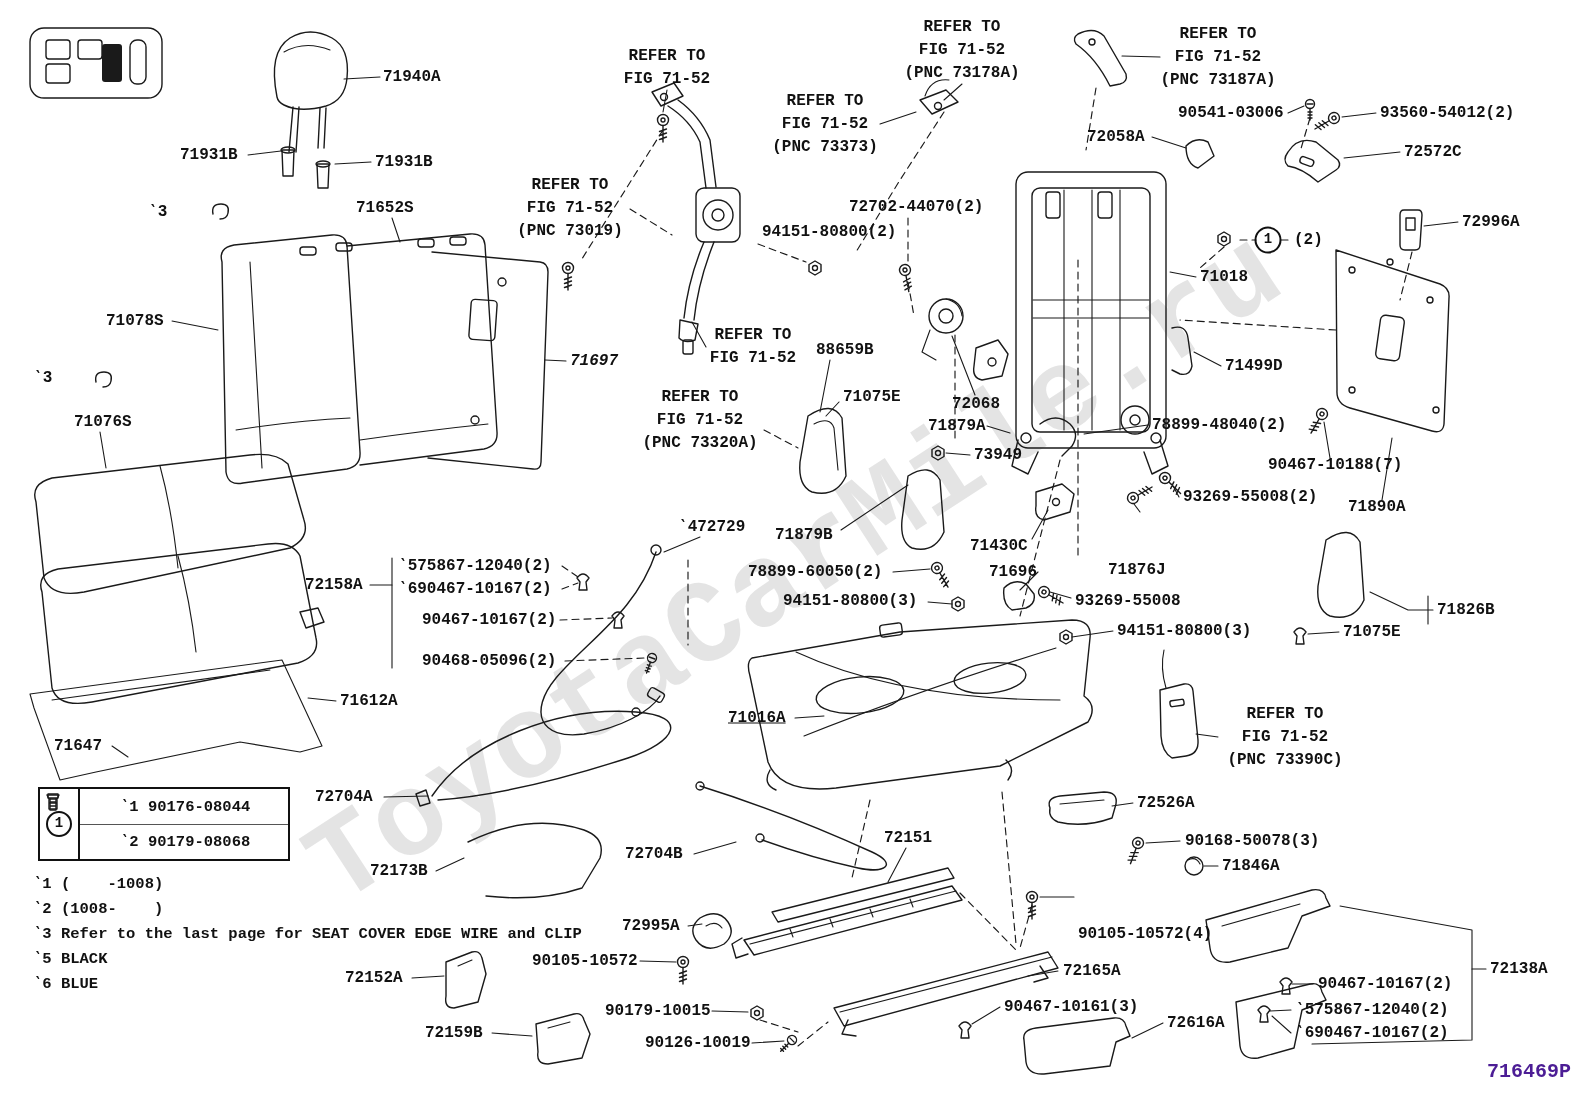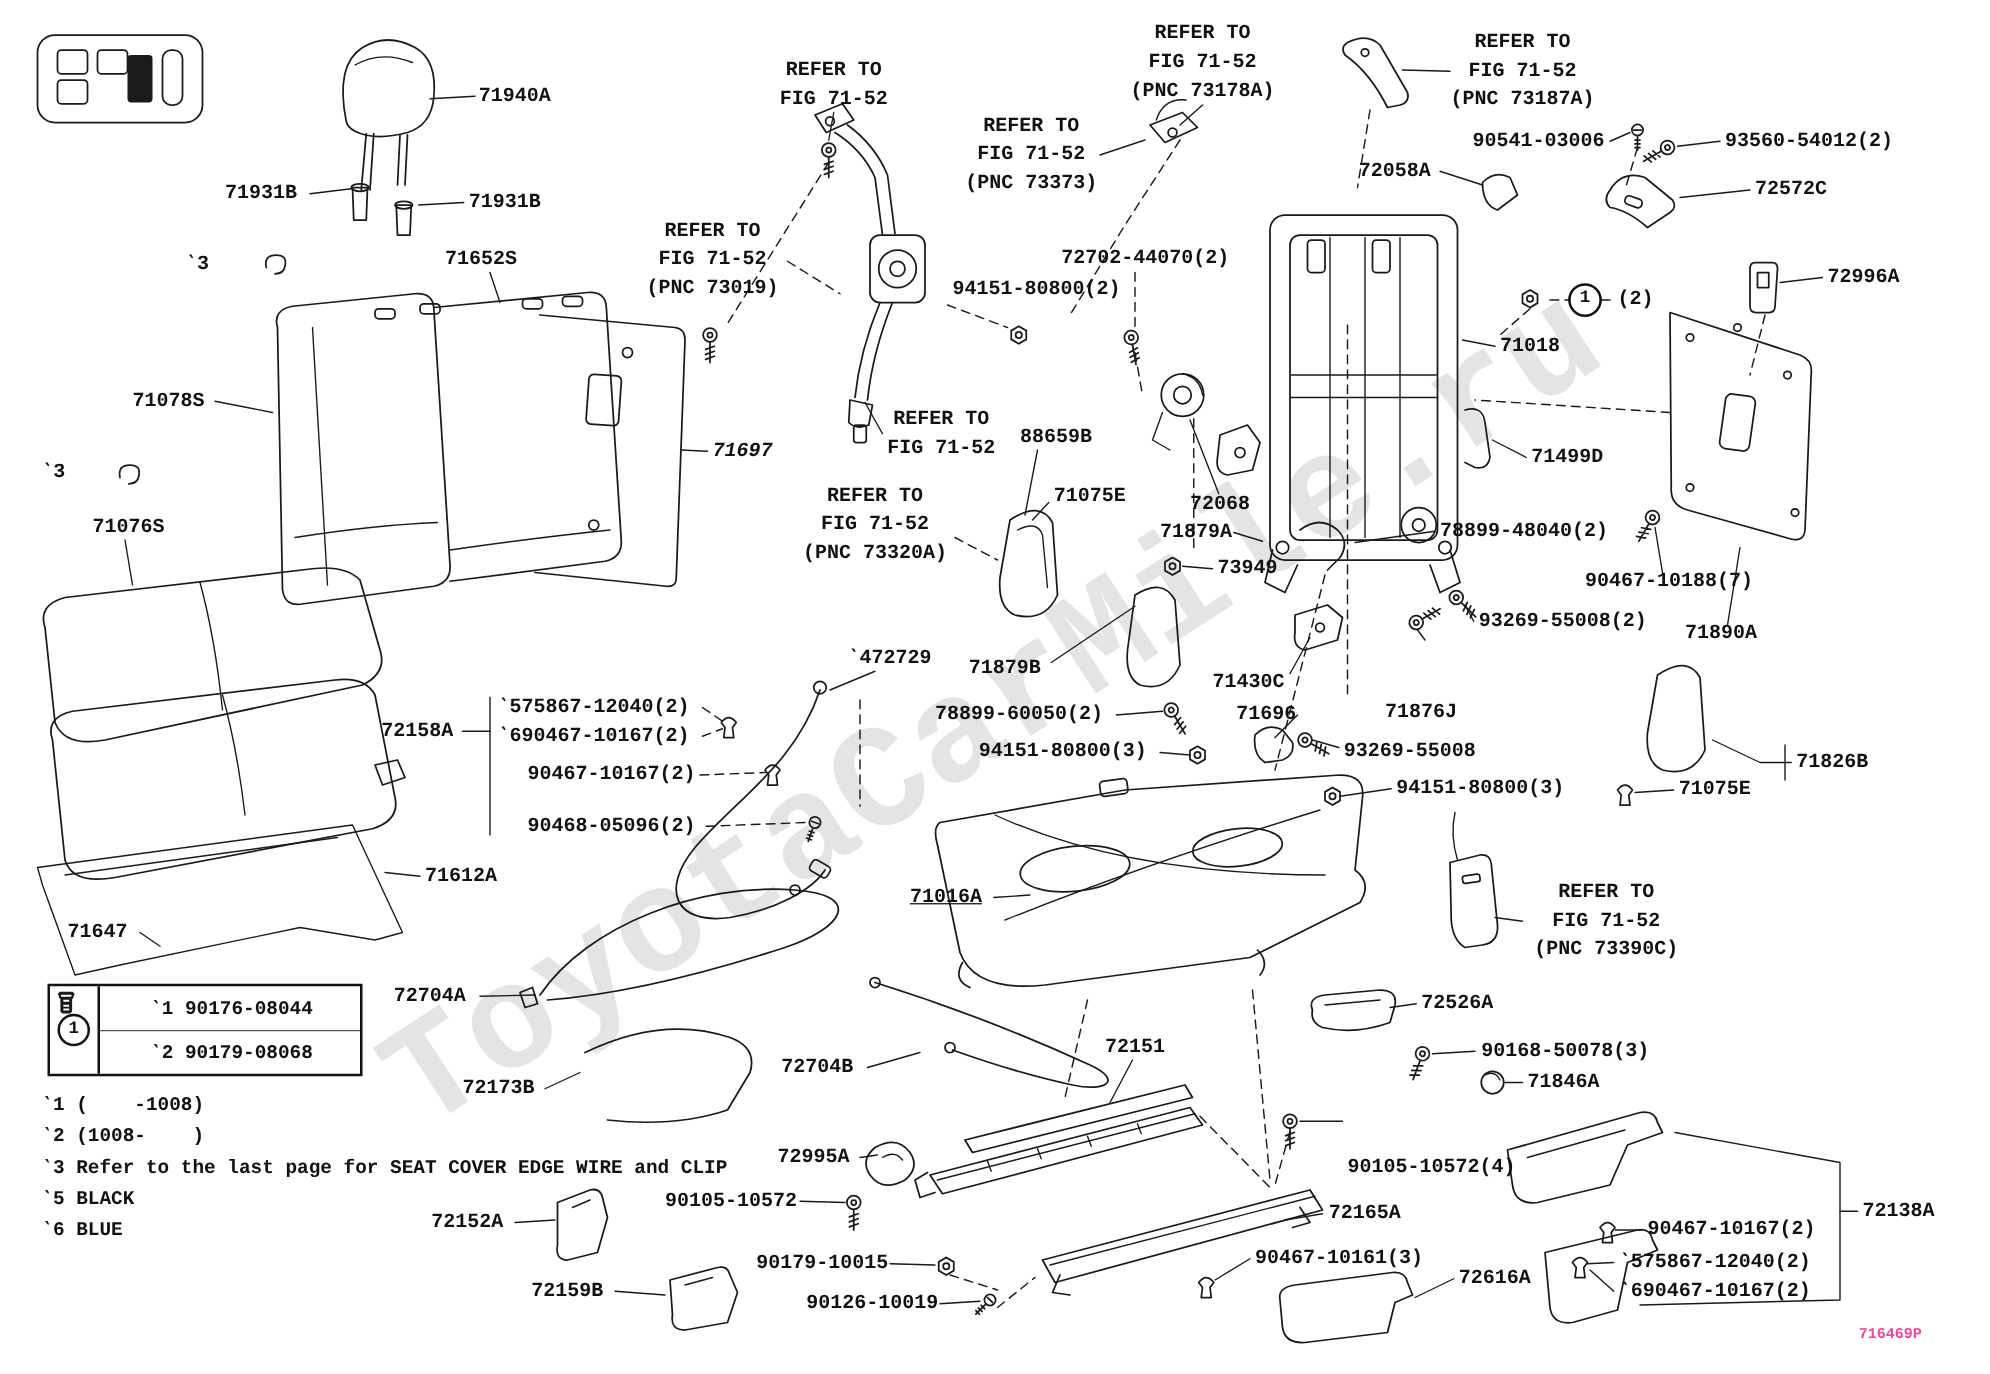--- a/index.html
+++ b/index.html
@@ -25,21 +25,21 @@
   #legend .circle-cell{width:38px;border-right:2px solid #111;display:flex;align-items:center;justify-content:center;}
   #legend .circle-glyph{width:22px;height:22px;border:2px solid #111;border-radius:50%;text-align:center;
           line-height:20px;font-size:14px;font-weight:700;color:#111;}
   #legend .rows{flex:1;display:flex;flex-direction:column;}
   #legend .row{flex:1;display:flex;align-items:center;}
   #legend .row + .row{border-top:1px solid #555;}
   #legend .icon-cell{width:40px;display:flex;align-items:center;justify-content:center;}
   #legend .txt{font-weight:700;font-size:15.5px;color:#111;white-space:pre;text-align:center;}
   #notes{position:absolute;left:33px;top:872px;z-index:3;}
   .note{font-weight:700;font-size:15.5px;line-height:25px;color:#111;white-space:pre;}
-  #diagram-code{position:absolute;left:1487px;top:1060px;font-weight:700;font-size:12px;color:#ec4899;z-index:3;}
+  #diagram-code{position:absolute;left:1487px;top:1060px;font-weight:700;font-size:20px;color:#4c1d95;z-index:3;}
 </style>
 </head>
 <body>
 
 <div id="stage">
 
   <div id="watermark">ToyotaCarMile.ru</div>
 
   <svg width="1592" height="1099" viewBox="0 0 1592 1099" style="z-index:2">
     <defs>

